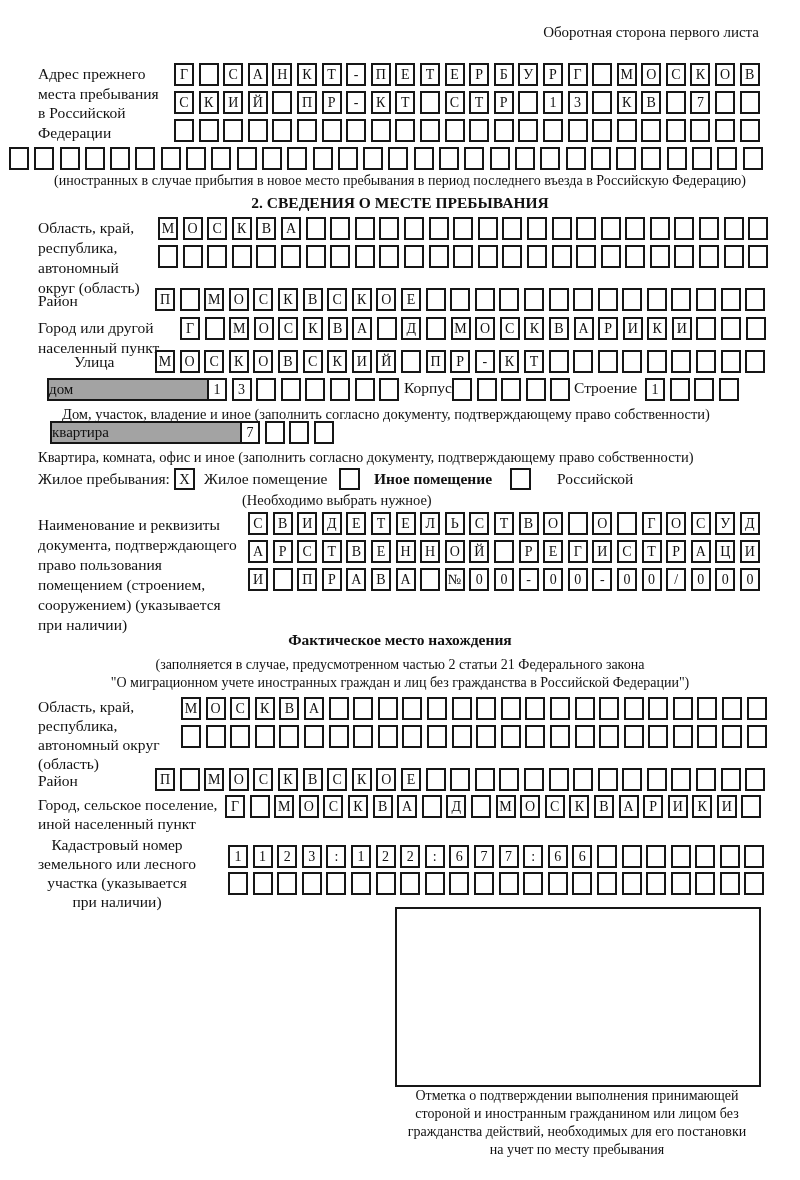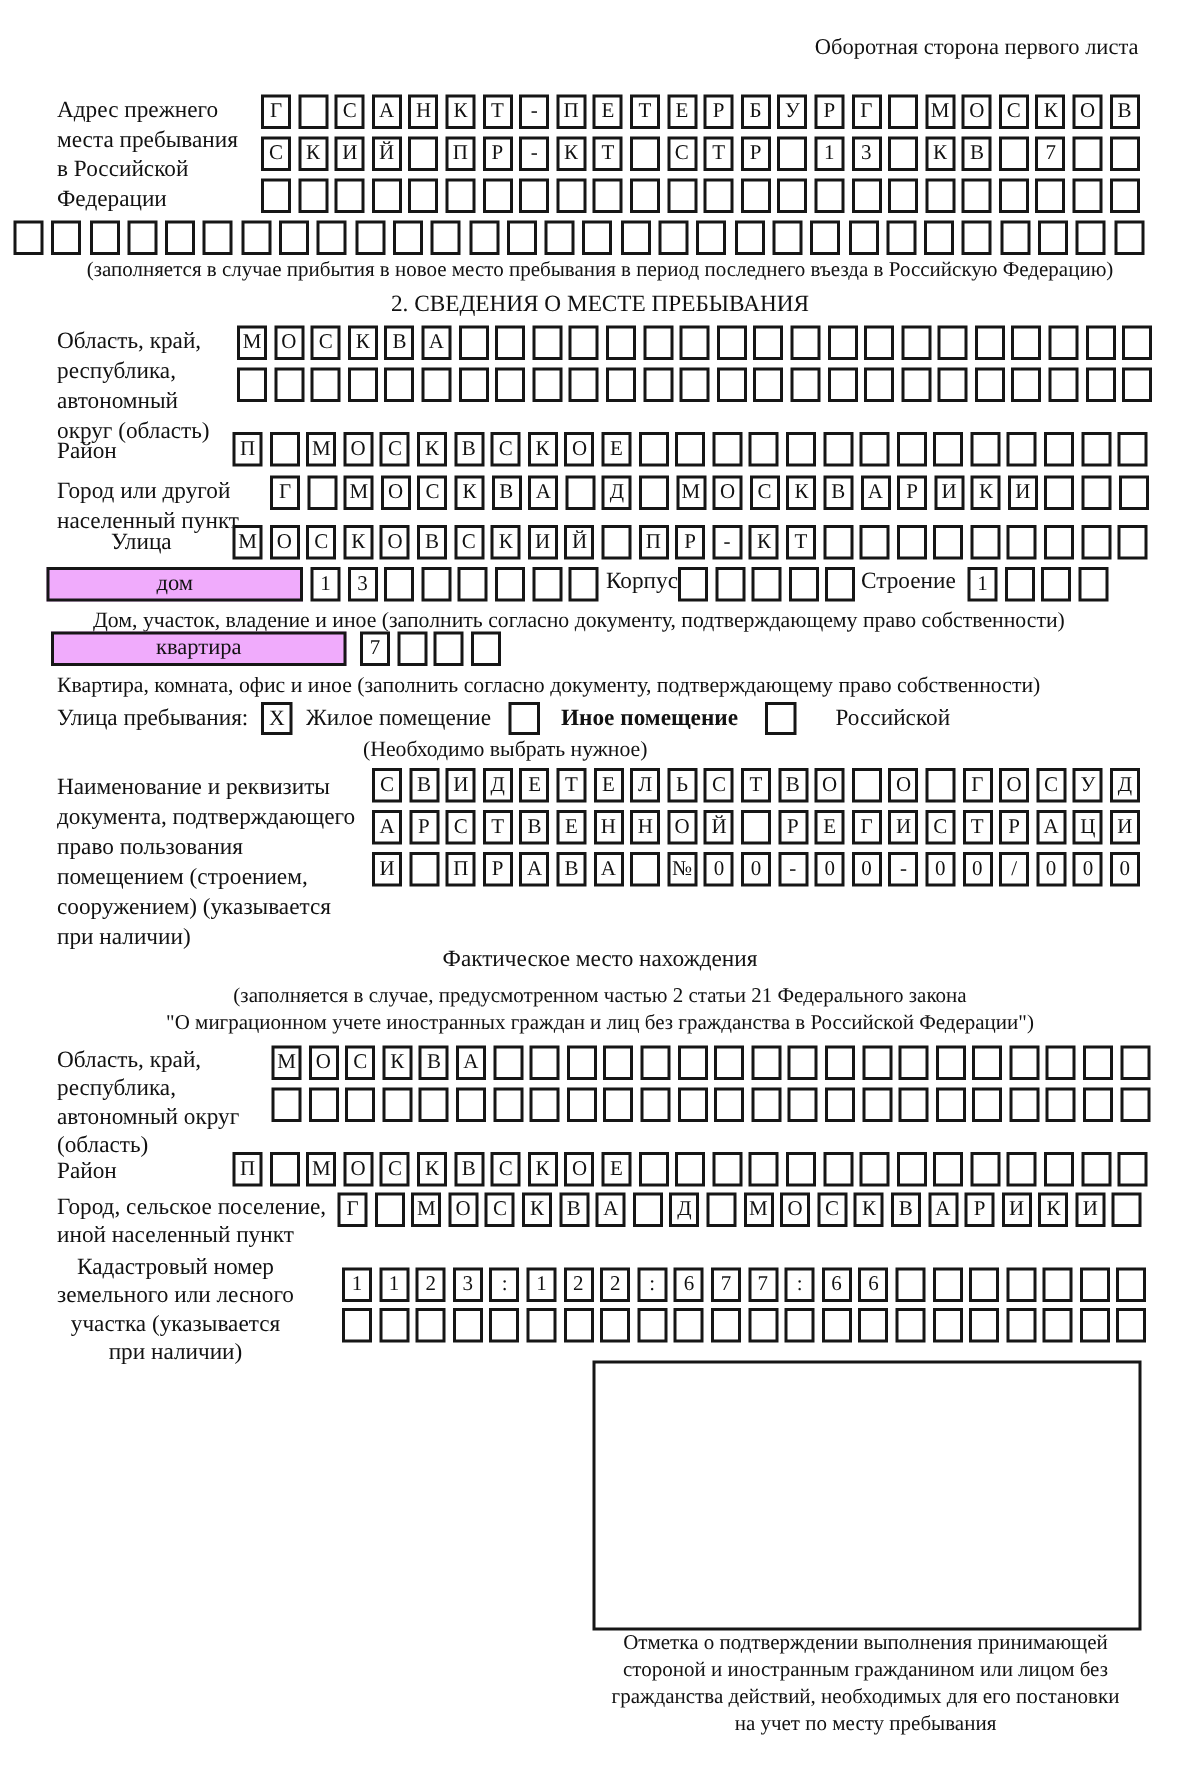--- a/index.html
+++ b/index.html
@@ -1,40 +1,40 @@
 <!DOCTYPE html>
 <html><head>
 <meta charset="utf-8">
 <style>
   html,body{margin:0;padding:0;background:#fff;}
   body{width:800px;height:1180px;position:relative;font-family:"Liberation Serif","DejaVu Serif",serif;color:#111;}
   .abs{position:absolute;}
   .lbl{white-space:pre-line;font-size:15.5px;line-height:19.5px;}
   .cap{font-size:14px;line-height:17px;}
   .center{left:0;width:800px;text-align:center;}
-  .title{font-weight:normal;font-size:15.5px;}
+  .title{font-weight:bold;font-size:15.5px;}
   .grid-row{position:absolute;display:flex;column-gap:4.6px;}
   .cell{box-sizing:border-box;width:20px;height:23px;border:2px solid #161616;background:#fff;
         font-size:14px;line-height:19px;text-align:center;overflow:hidden;}
   .checkbox{position:absolute;box-sizing:border-box;width:21px;height:22px;border:2px solid #161616;
         font-size:14.5px;line-height:18px;text-align:center;}
-  .widebox{position:absolute;box-sizing:border-box;border:2px solid #161616;background:#f0abfc;
-        display:flex;align-items:center;justify-content:center;font-size:15px;}
+  .widebox{position:absolute;box-sizing:border-box;border:2px solid #161616;background:#a3a3a3;
+        display:flex;align-items:center;font-size:15px;margin-left:16px;}
   .stamp{position:absolute;border:2px solid #161616;background:#fff;}
 </style>
 </head>
 <body>
 
 <div class="abs" style="top:24px;left:0;width:759px;text-align:right;font-size:15px;">Оборотная сторона первого листа</div>
 
 <div class="abs lbl" style="top:64px;left:38px;">Адрес прежнего
 места пребывания
 в Российской
 Федерации</div>
-<div class="abs cap center" style="top:172px;">(заполняется в случае прибытия в новое место пребывания в период последнего въезда в Российскую Федерацию)</div>
+<div class="abs cap center" style="top:172px;">(иностранных в случае прибытия в новое место пребывания в период последнего въезда в Российскую Федерацию)</div>
 
 <div class="abs title center" style="top:194px;">2. СВЕДЕНИЯ О МЕСТЕ ПРЕБЫВАНИЯ</div>
 
 <div class="abs lbl" style="top:218px;left:38px;line-height:20px;">Область, край,
 республика,
 автономный
 округ (область)</div>
 <div class="abs lbl" style="top:291px;left:38px;">Район</div>
 <div class="abs lbl" style="top:318px;left:38px;line-height:20px;">Город или другой
 населенный пункт</div>
@@ -45,21 +45,21 @@
 </div>
 <div class="abs" style="top:379px;left:404px;font-size:15.5px;">Корпус</div>
 <div class="abs" style="top:379px;left:574px;font-size:15.5px;">Строение</div>
 <div class="abs cap" style="top:406px;left:38px;font-size:14.5px;margin-left:24px;">Дом, участок, владение и иное (заполнить согласно документу, подтверждающему право собственности)</div>
 
 <div class="widebox" style="left:34px;top:421px;width:197px;height:23px;">
   <span>квартира</span>
 </div>
 <div class="abs cap" style="top:449px;left:38px;font-size:14.5px;">Квартира, комната, офис и иное (заполнить согласно документу, подтверждающему право собственности)</div>
 
-<div class="abs" style="top:470px;left:38px;font-size:15.5px;">Улица пребывания:</div>
+<div class="abs" style="top:470px;left:38px;font-size:15.5px;">Жилое пребывания:</div>
 <div class="abs" style="top:470px;left:204px;font-size:15.5px;">Жилое помещение</div>
 <div class="abs" style="top:470px;left:374px;font-size:15.5px;font-weight:bold;">Иное помещение</div>
 <div class="abs" style="top:470px;left:557px;font-size:15.5px;">Российской</div>
 <div class="abs cap" style="top:492px;left:242px;font-size:14.5px;">(Необходимо выбрать нужное)</div>
 
 <div class="abs lbl" style="top:515px;left:38px;line-height:20px;">Наименование и реквизиты
 документа, подтверждающего
 право пользования
 помещением (строением,
 сооружением) (указывается

